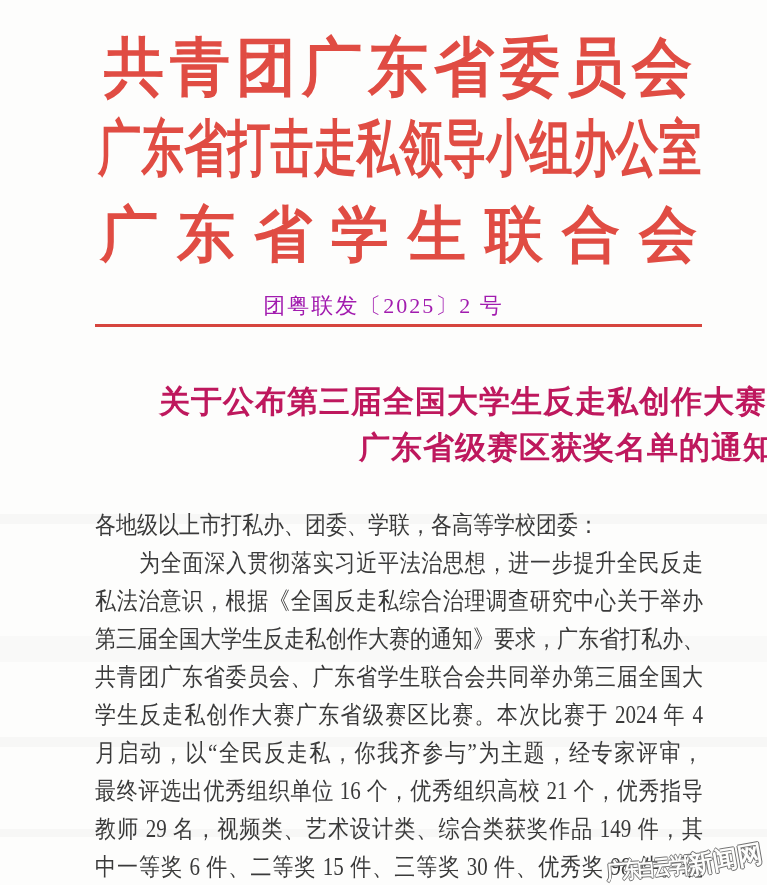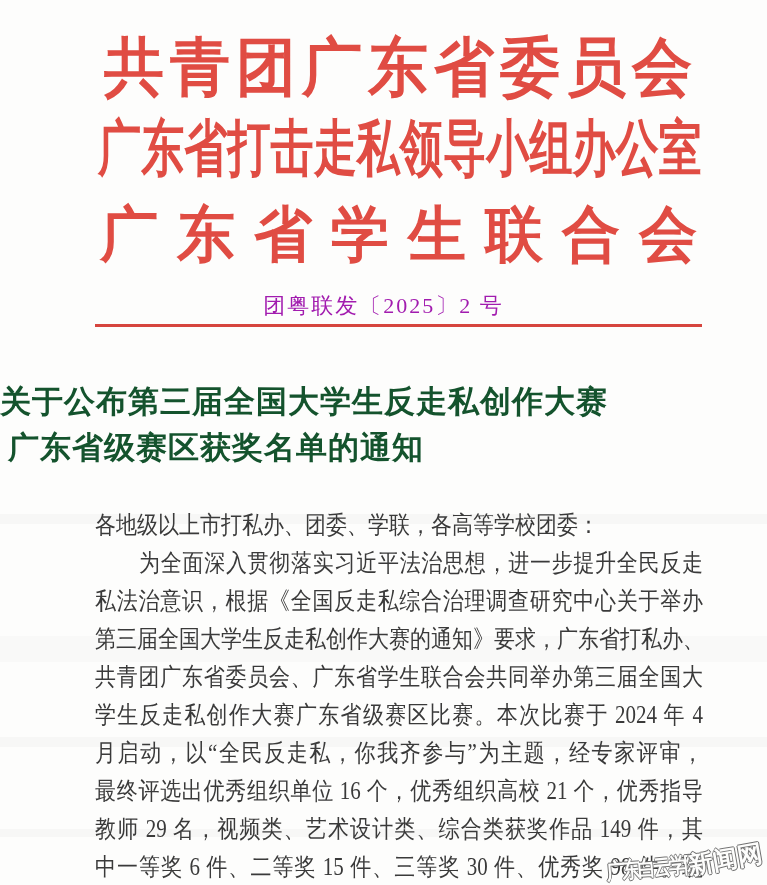--- a/index.html
+++ b/index.html
@@ -59,24 +59,24 @@
     left: 95px;
     width: 607px;
     height: 3px;
     background: #d6453e;
   }
 
   .title {
     position: absolute;
     left: 0;
     width: 100%;
-    text-align: left;
+    text-align: right;
     font-size: 31px;
     font-weight: bold;
-    color: #14532d;
+    color: #be185d;
     letter-spacing: 1px;
     line-height: 1;
   }
   .t1 { top: 386px; }
   .t2 { top: 432px; padding-left: 8px; }
 
   .bodytext {
     position: absolute;
     top: 508px;
     left: 95px;

